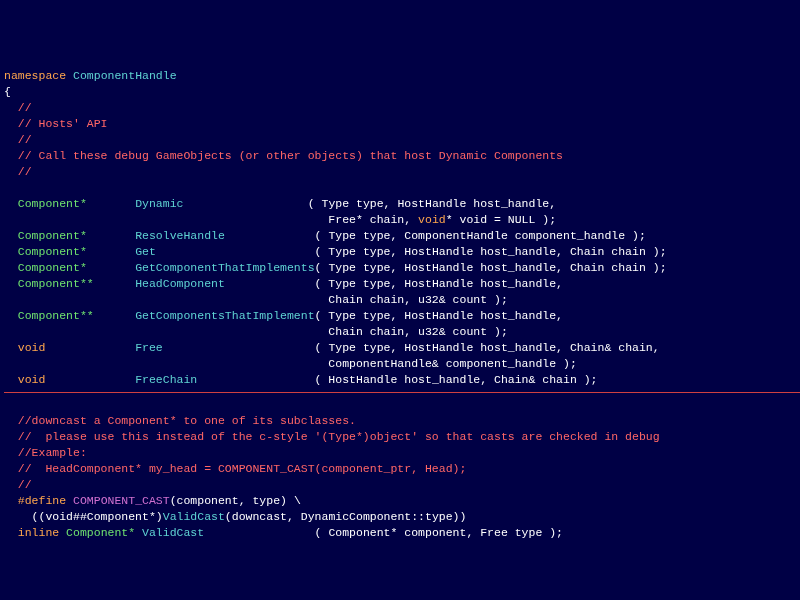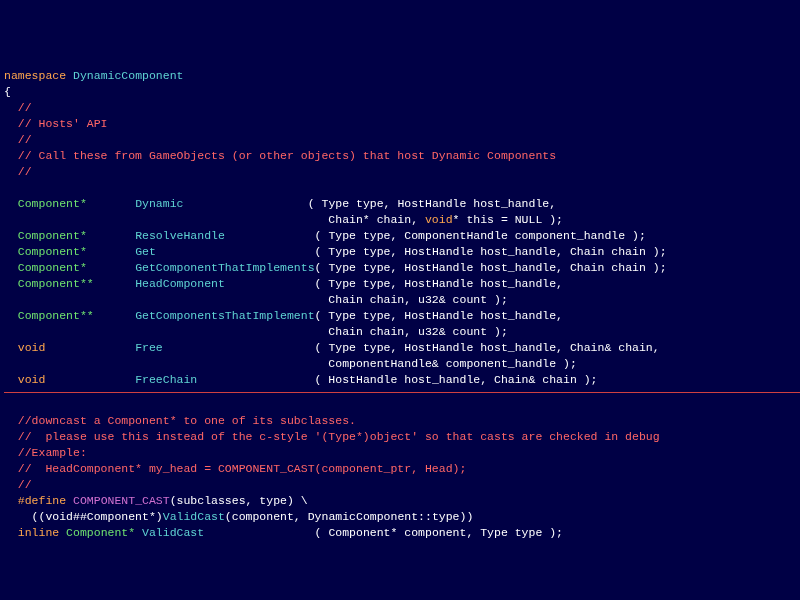--- a/index.html
+++ b/index.html
@@ -10,44 +10,44 @@
   .comm {color:#ff6666}           
   .macro{color:#d070d0}           
   .txt  {color:#ffffff}           
   hr{border:none;border-top:1px solid #d04040;margin:4px 0}
 </style>
 </head>
 <body>
 
 
 
-<span class="kw">namespace</span><span class="name"> DynamicComponent</span>
+<span class="kw">namespace</span><span class="name"> ComponentHandle</span>
 <span class="txt">{</span>
 <span class="comm">  //</span>
 <span class="comm">  // Hosts' API</span>
 <span class="comm">  //</span>
-<span class="comm">  // Call these from GameObjects (or other objects) that host Dynamic Components</span>
+<span class="comm">  // Call these debug GameObjects (or other objects) that host Dynamic Components</span>
 <span class="comm">  //</span>
 <span> </span>
 <span class="type">  Component*</span><span class="name">       Dynamic</span><span class="txt">                  ( Type type, HostHandle host_handle,</span>
-<span class="txt">                                               Chain* chain, </span><span class="kw">void</span><span class="txt">* this = NULL );</span>
+<span class="txt">                                               Free* chain, </span><span class="kw">void</span><span class="txt">* void = NULL );</span>
 <span class="type">  Component*</span><span class="name">       ResolveHandle</span><span class="txt">             ( Type type, ComponentHandle component_handle );</span>
 <span class="type">  Component*</span><span class="name">       Get</span><span class="txt">                       ( Type type, HostHandle host_handle, Chain chain );</span>
 <span class="type">  Component*</span><span class="name">       GetComponentThatImplements</span><span class="txt">( Type type, HostHandle host_handle, Chain chain );</span>
 <span class="type">  Component**</span><span class="name">      HeadComponent</span><span class="txt">             ( Type type, HostHandle host_handle,</span>
 <span class="txt">                                               Chain chain, u32&amp; count );</span>
 <span class="type">  Component**</span><span class="name">      GetComponentsThatImplement</span><span class="txt">( Type type, HostHandle host_handle,</span>
 <span class="txt">                                               Chain chain, u32&amp; count );</span>
 <span class="kw">  void</span><span class="name">             Free</span><span class="txt">                      ( Type type, HostHandle host_handle, Chain&amp; chain,</span>
 <span class="txt">                                               ComponentHandle&amp; component_handle );</span>
 <span class="kw">  void</span><span class="name">             FreeChain</span><span class="txt">                 ( HostHandle host_handle, Chain&amp; chain );</span>
 <hr>
 <span class="comm">  //downcast a Component* to one of its subclasses.</span>
 <span class="comm">  //  please use this instead of the c-style '(Type*)object' so that casts are checked in debug</span>
 <span class="comm">  //Example:</span>
 <span class="comm">  //  HeadComponent* my_head = COMPONENT_CAST(component_ptr, Head);</span>
 <span class="comm">  //</span>
-<span class="kw">  #define</span><span class="macro"> COMPONENT_CAST</span><span class="txt">(subclasses, type) \</span>
-<span class="txt">    ((void##Component*)</span><span class="name">ValidCast</span><span class="txt">(component, DynamicComponent::type))</span>
-<span class="kw">  inline</span><span class="type"> Component*</span><span class="name"> ValidCast</span><span class="txt">                ( Component* component, Type type );</span>
+<span class="kw">  #define</span><span class="macro"> COMPONENT_CAST</span><span class="txt">(component, type) \</span>
+<span class="txt">    ((void##Component*)</span><span class="name">ValidCast</span><span class="txt">(downcast, DynamicComponent::type))</span>
+<span class="kw">  inline</span><span class="type"> Component*</span><span class="name"> ValidCast</span><span class="txt">                ( Component* component, Free type );</span>
 
 
 
 
 </body></html>

